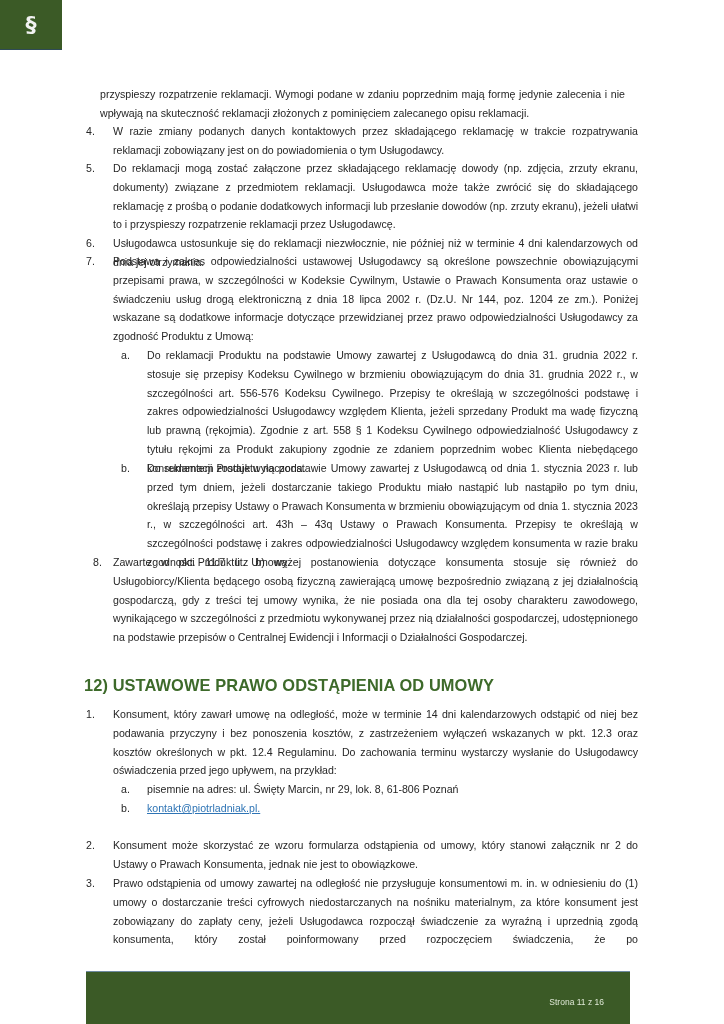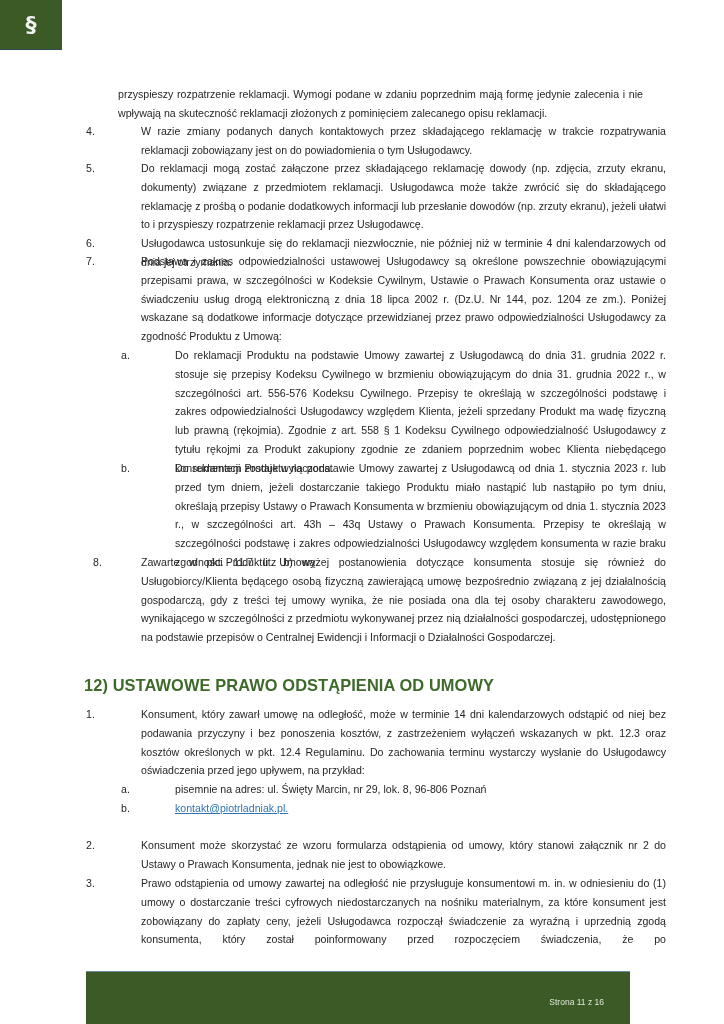--- a/index.html
+++ b/index.html
@@ -23,24 +23,24 @@
       background: #3b5a26; border-top: 1px solid #6e8aa0;
     }
     .footer-bar .page {
       position: absolute; right: 26px; top: 25px;
       color: #dfe8d6; font-size: 8.5px;
     }
     .content {
       position: absolute; left: 0; top: 0; width: 724px;
       font-size: 10.6px; line-height: 18.75px;
     }
-    .para { position: absolute; left: 118px; width: 525px; text-align: justify; }
+    .para { position: absolute; left: 100px; width: 525px; text-align: justify; }
     .item { position: absolute; width: 552px; }
     .item .num { position: absolute; left: 0; top: 0; }
-    .item .txt { position: absolute; left: 27px; width: 525px; text-align: justify; margin-left: 28px; }
+    .item .txt { position: absolute; left: 27px; width: 525px; text-align: justify; }
     .sub .num { left: 0; }
     .sub .txt { left: 26px; width: 491px; }
     .just-last { text-align-last: justify; }
     .heading {
       position: absolute; left: 63px; top: 676px;
       color: #3d6a2a; font-size: 16.4px; font-weight: bold; letter-spacing: 0.1px; margin-left: 21px;
     }
     a.link { color: #2e74b5; }
   </style>
 </head>
@@ -91,21 +91,21 @@
 
   <div class="heading">12) USTAWOWE PRAWO ODSTĄPIENIA OD UMOWY</div>
 
   <div class="item" style="left:86px; top:705px;">
     <span class="num">1.</span>
     <span class="txt">Konsument, który zawarł umowę na odległość, może w terminie 14 dni kalendarzowych odstąpić od niej bez podawania przyczyny i bez ponoszenia kosztów, z zastrzeżeniem wyłączeń wskazanych w pkt. 12.3 oraz kosztów określonych w pkt. 12.4 Regulaminu. Do zachowania terminu wystarczy wysłanie do Usługodawcy oświadczenia przed jego upływem, na przykład:</span>
   </div>
 
   <div class="item sub" style="left:121px; top:780px;">
     <span class="num">a.</span>
-    <span class="txt">pisemnie na adres: ul. Święty Marcin, nr 29, lok. 8, 96-806 Poznań</span>
+    <span class="txt">pisemnie na adres: ul. Święty Marcin, nr 29, lok. 8, 61-806 Poznań</span>
   </div>
 
   <div class="item sub" style="left:121px; top:799px;">
     <span class="num">b.</span>
     <span class="txt">
       <a class="link" href="#">kontakt@piotrladniak.pl.</a>
     </span>
   </div>
 
   <div class="item" style="left:86px; top:836px;">

